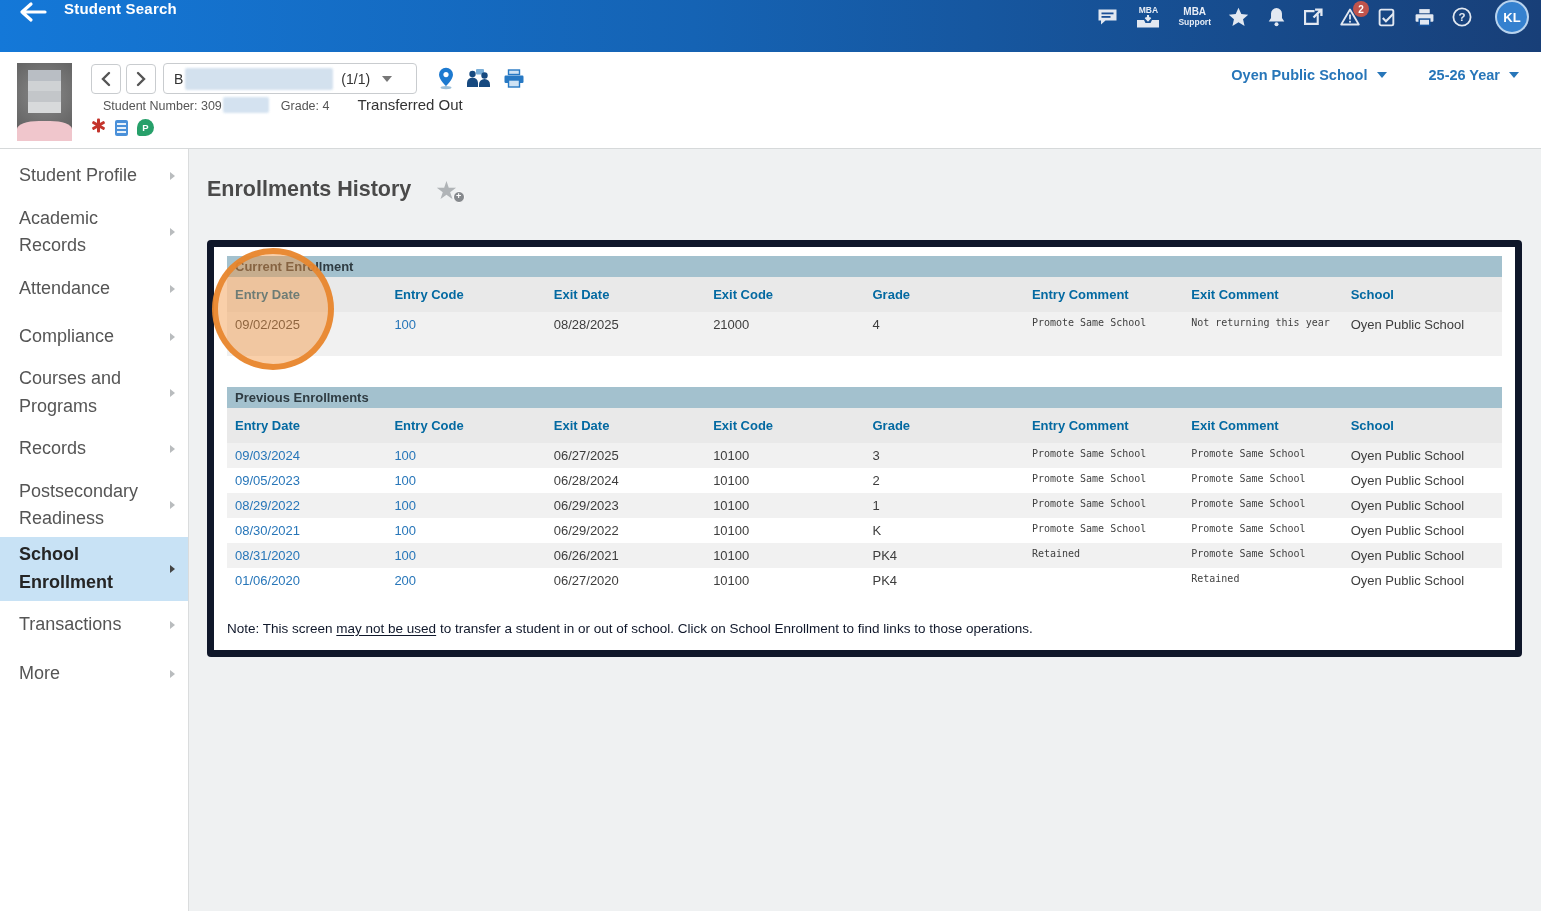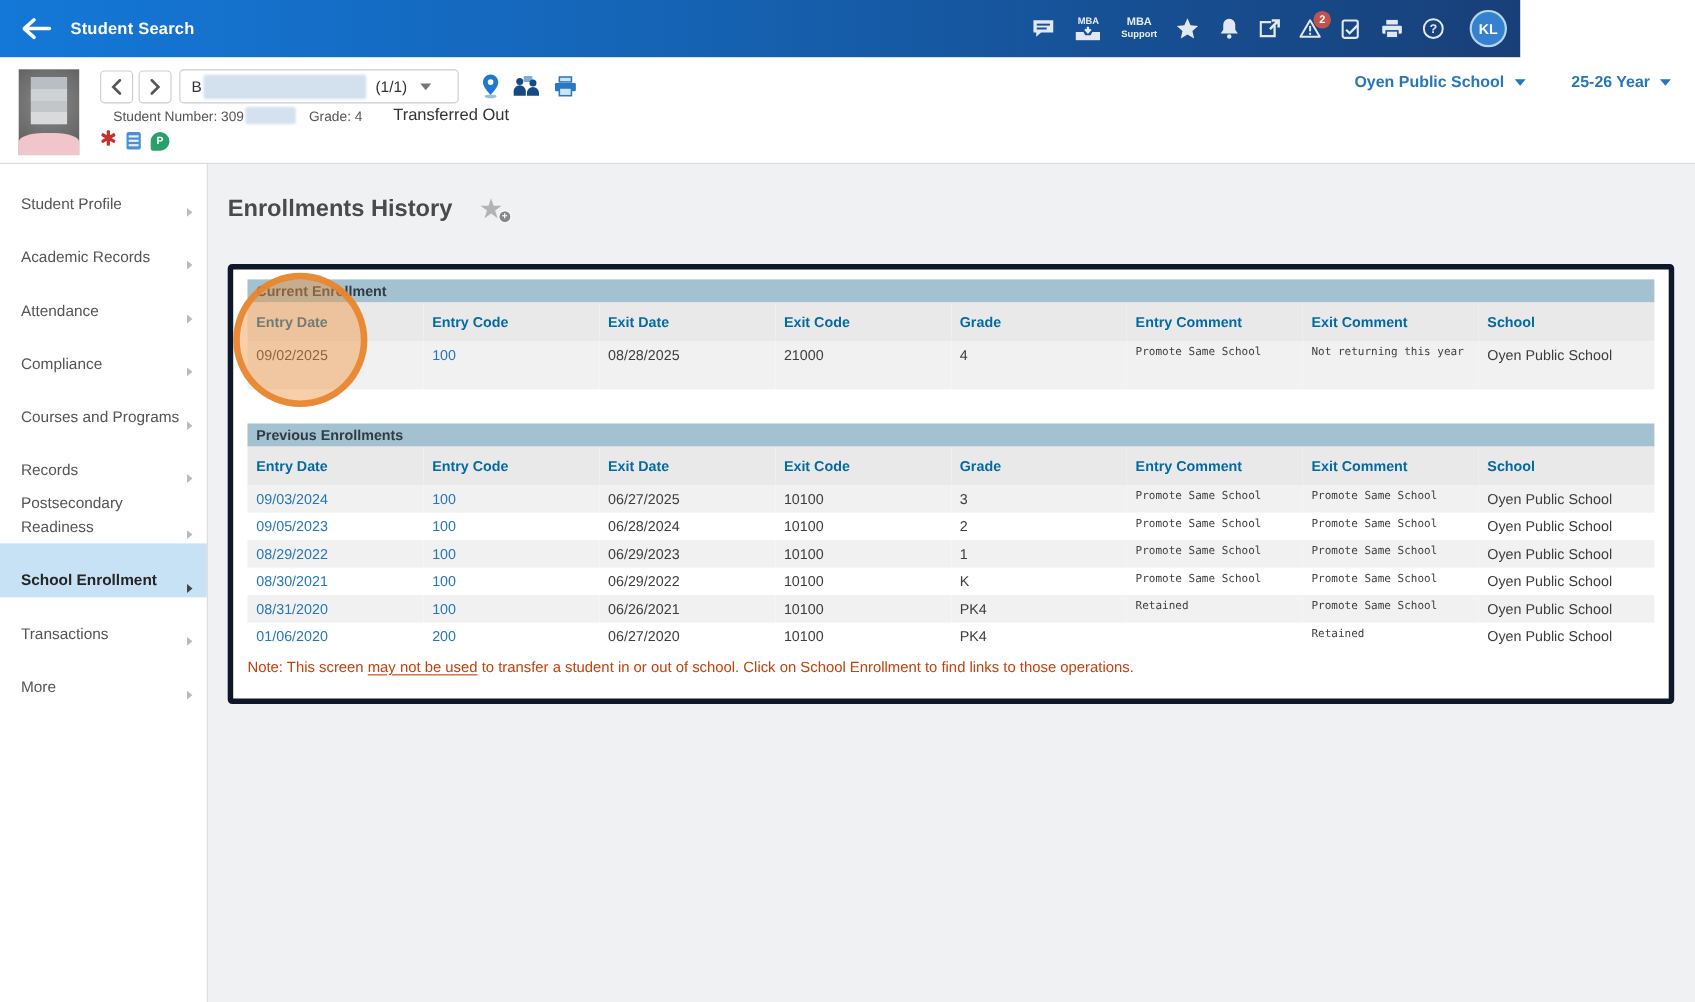--- a/index.html
+++ b/index.html
@@ -1,21 +1,21 @@
 <!DOCTYPE html>
 <html style="--topbar_left: #1478d8; --topbar_right: #183f78; --band: #a3c1ce; --link: #2776b9; --sidebar_selected: #c8e2f5; --badge: #c0544c; --highlight: #e8852d;"><head>
 <meta charset="utf-8">
 <style>
   * { margin:0; padding:0; box-sizing:border-box; }
   html,body { width:1541px; height:911px; overflow:hidden; font-family:"Liberation Sans", sans-serif; background:#fff; }
 
   
-  .topbar { position:absolute; left:0; top:0; width:1382px; height:52px;
+  .topbar { position:absolute; left:0; top:0; width:1541px; height:52px;
     background:linear-gradient(90deg, var(--topbar_left,#1478d8) 0%, #1563b4 45%, var(--topbar_right,#183f78) 100%);
-    display:flex; align-items:center; color:#fff; z-index:30; }
+    display:flex; align-items:flex-start; color:#fff; z-index:30; }
   .back-btn { margin-left:18px; display:flex; align-items:center; cursor:pointer; }
   .topbar-title { font-size:15px; font-weight:bold; margin-left:16px; letter-spacing:.2px; }
   .topbar-right { margin-left:auto; display:flex; align-items:center; gap:17px; padding-right:12px; }
   .tb-ic { position:relative; display:flex; flex-direction:column; align-items:center; justify-content:center; min-width:20px; cursor:pointer; }
   .tb-ic svg { display:block; }
   .mba-label { font-size:8.5px; font-weight:bold; color:#e7edf6; line-height:1; margin-bottom:1px; }
   .mba-support { font-size:10px; font-weight:bold; color:#e7edf6; line-height:1.05; text-align:center; }
   .mba-support .sup { display:block; font-size:8.5px; font-weight:bold; }
   .alert-badge { position:absolute; top:-7px; right:-9px; min-width:16px; height:16px; border-radius:8px;
     background:var(--badge,#c0544c); color:#fff; font-size:10px; font-weight:bold; display:flex; align-items:center; justify-content:center; padding:0 3px; }
@@ -52,47 +52,47 @@
   .doc-icon:before { content:""; position:absolute; left:2px; top:3px; width:9px; height:2px; background:#e8f1fa;
      box-shadow:0 4px 0 #e8f1fa, 0 8px 0 #e8f1fa; }
   .p-icon { width:17px; height:17px; background:#27a06a; border-radius:50% 50% 50% 14%; color:#fff; font-size:9.5px; font-weight:bold;
      display:flex; align-items:center; justify-content:center; }
   .ctx-selects { position:absolute; right:22px; top:15px; display:flex; align-items:center; gap:42px; }
   .ctx-sel { display:flex; align-items:center; cursor:pointer; color:var(--link,#1b6faf); font-size:14.5px; font-weight:bold; }
   .ctx-sel .caret { border-top-color:var(--link,#1b6faf); margin-left:9px; }
 
   
   .sidebar { position:absolute; left:0; top:149px; width:189px; bottom:0; background:#fff; border-right:1px solid #dadcdd; z-index:10; padding-top:3px; }
-  .side-item { min-height:48.5px; display:flex; align-items:flex-end; padding:4px 13px 4px 19px; font-size:14px; color:#555; cursor:pointer; }
+  .side-item { min-height:48.5px; display:flex; align-items:center; padding:4px 13px 4px 19px; font-size:18px; color:#555; cursor:pointer; }
   .side-item .lbl { flex:1; line-height:1.55; }
   .side-arrow { width:0; height:0; border-top:4.5px solid transparent; border-bottom:4.5px solid transparent; border-left:5.5px solid #b9bcbe; }
   .side-item.selected { background:var(--sidebar_selected,#c8e2f5); color:#252525; font-weight:bold; }
   .side-item.selected .side-arrow { border-left-color:#444; }
 
   
   .main { position:absolute; left:189px; top:149px; right:0; bottom:0; background:#eff1f2; }
   .page-title-row { position:absolute; left:18px; top:28px; display:flex; align-items:center; }
   .page-title { font-size:21.5px; font-weight:bold; color:#4a4a4a; }
   .fav-star { position:relative; margin-left:24px; color:#b0b4b7; font-size:25px; line-height:20px; cursor:pointer; }
   .fav-star .plus { position:absolute; right:-7px; bottom:-3px; width:12px; height:12px; background:#85898d; border:1.5px solid #fff;
      border-radius:50%; color:#fff; font-size:9px; font-weight:bold; display:flex; align-items:center; justify-content:center; line-height:1; }
 
   .card { position:absolute; left:18px; top:91px; width:1315px; min-height:400px; background:#fff;
-     border:5px solid #0f172a; border-radius:4px; padding:9px 13px 14px 13px; }
+     border:7px solid #0f172a; border-radius:4px; padding:9px 13px 14px 13px; }
 
   table { width:100%; border-collapse:collapse; table-layout:fixed; }
   td.band { background:var(--band,#a3c1ce); font-weight:bold; font-size:13px; color:#2e3b42; padding:3px 8px; }
   th { background:#e9e9e9; text-align:left; font-weight:bold; font-size:13px; color:#0369a1; padding:10px 8px; }
   tbody td { font-size:13px; color:#3d3d3d; padding:5px 8px; vertical-align:top; }
   tbody tr:nth-child(odd) { background:#f1f1f1; }
   .cell-link { color:var(--link,#2776b9); cursor:pointer; }
   .mono { font-family:"DejaVu Sans Mono", monospace; font-size:10px; color:#3f3f3f; }
   .tbl-current { margin-bottom:31px; }
   .tbl-current tbody td { padding-bottom:24px; }
-  .note { margin-top:8px; font-size:13.5px; color:#c2410c; }
+  .note { margin-top:28px; font-size:13.5px; color:#0f172a; }
   .note u { text-underline-offset:2px; }
 
   
   .highlight-circle { position:absolute; left:23px; top:99px; width:122px; height:122px; border-radius:50%;
      background:rgba(242,148,64,.45); border:6px solid rgba(232,133,45,.92); z-index:40; pointer-events:none; }
 </style>
 </head>
 <body>
 
 <div class="topbar">

